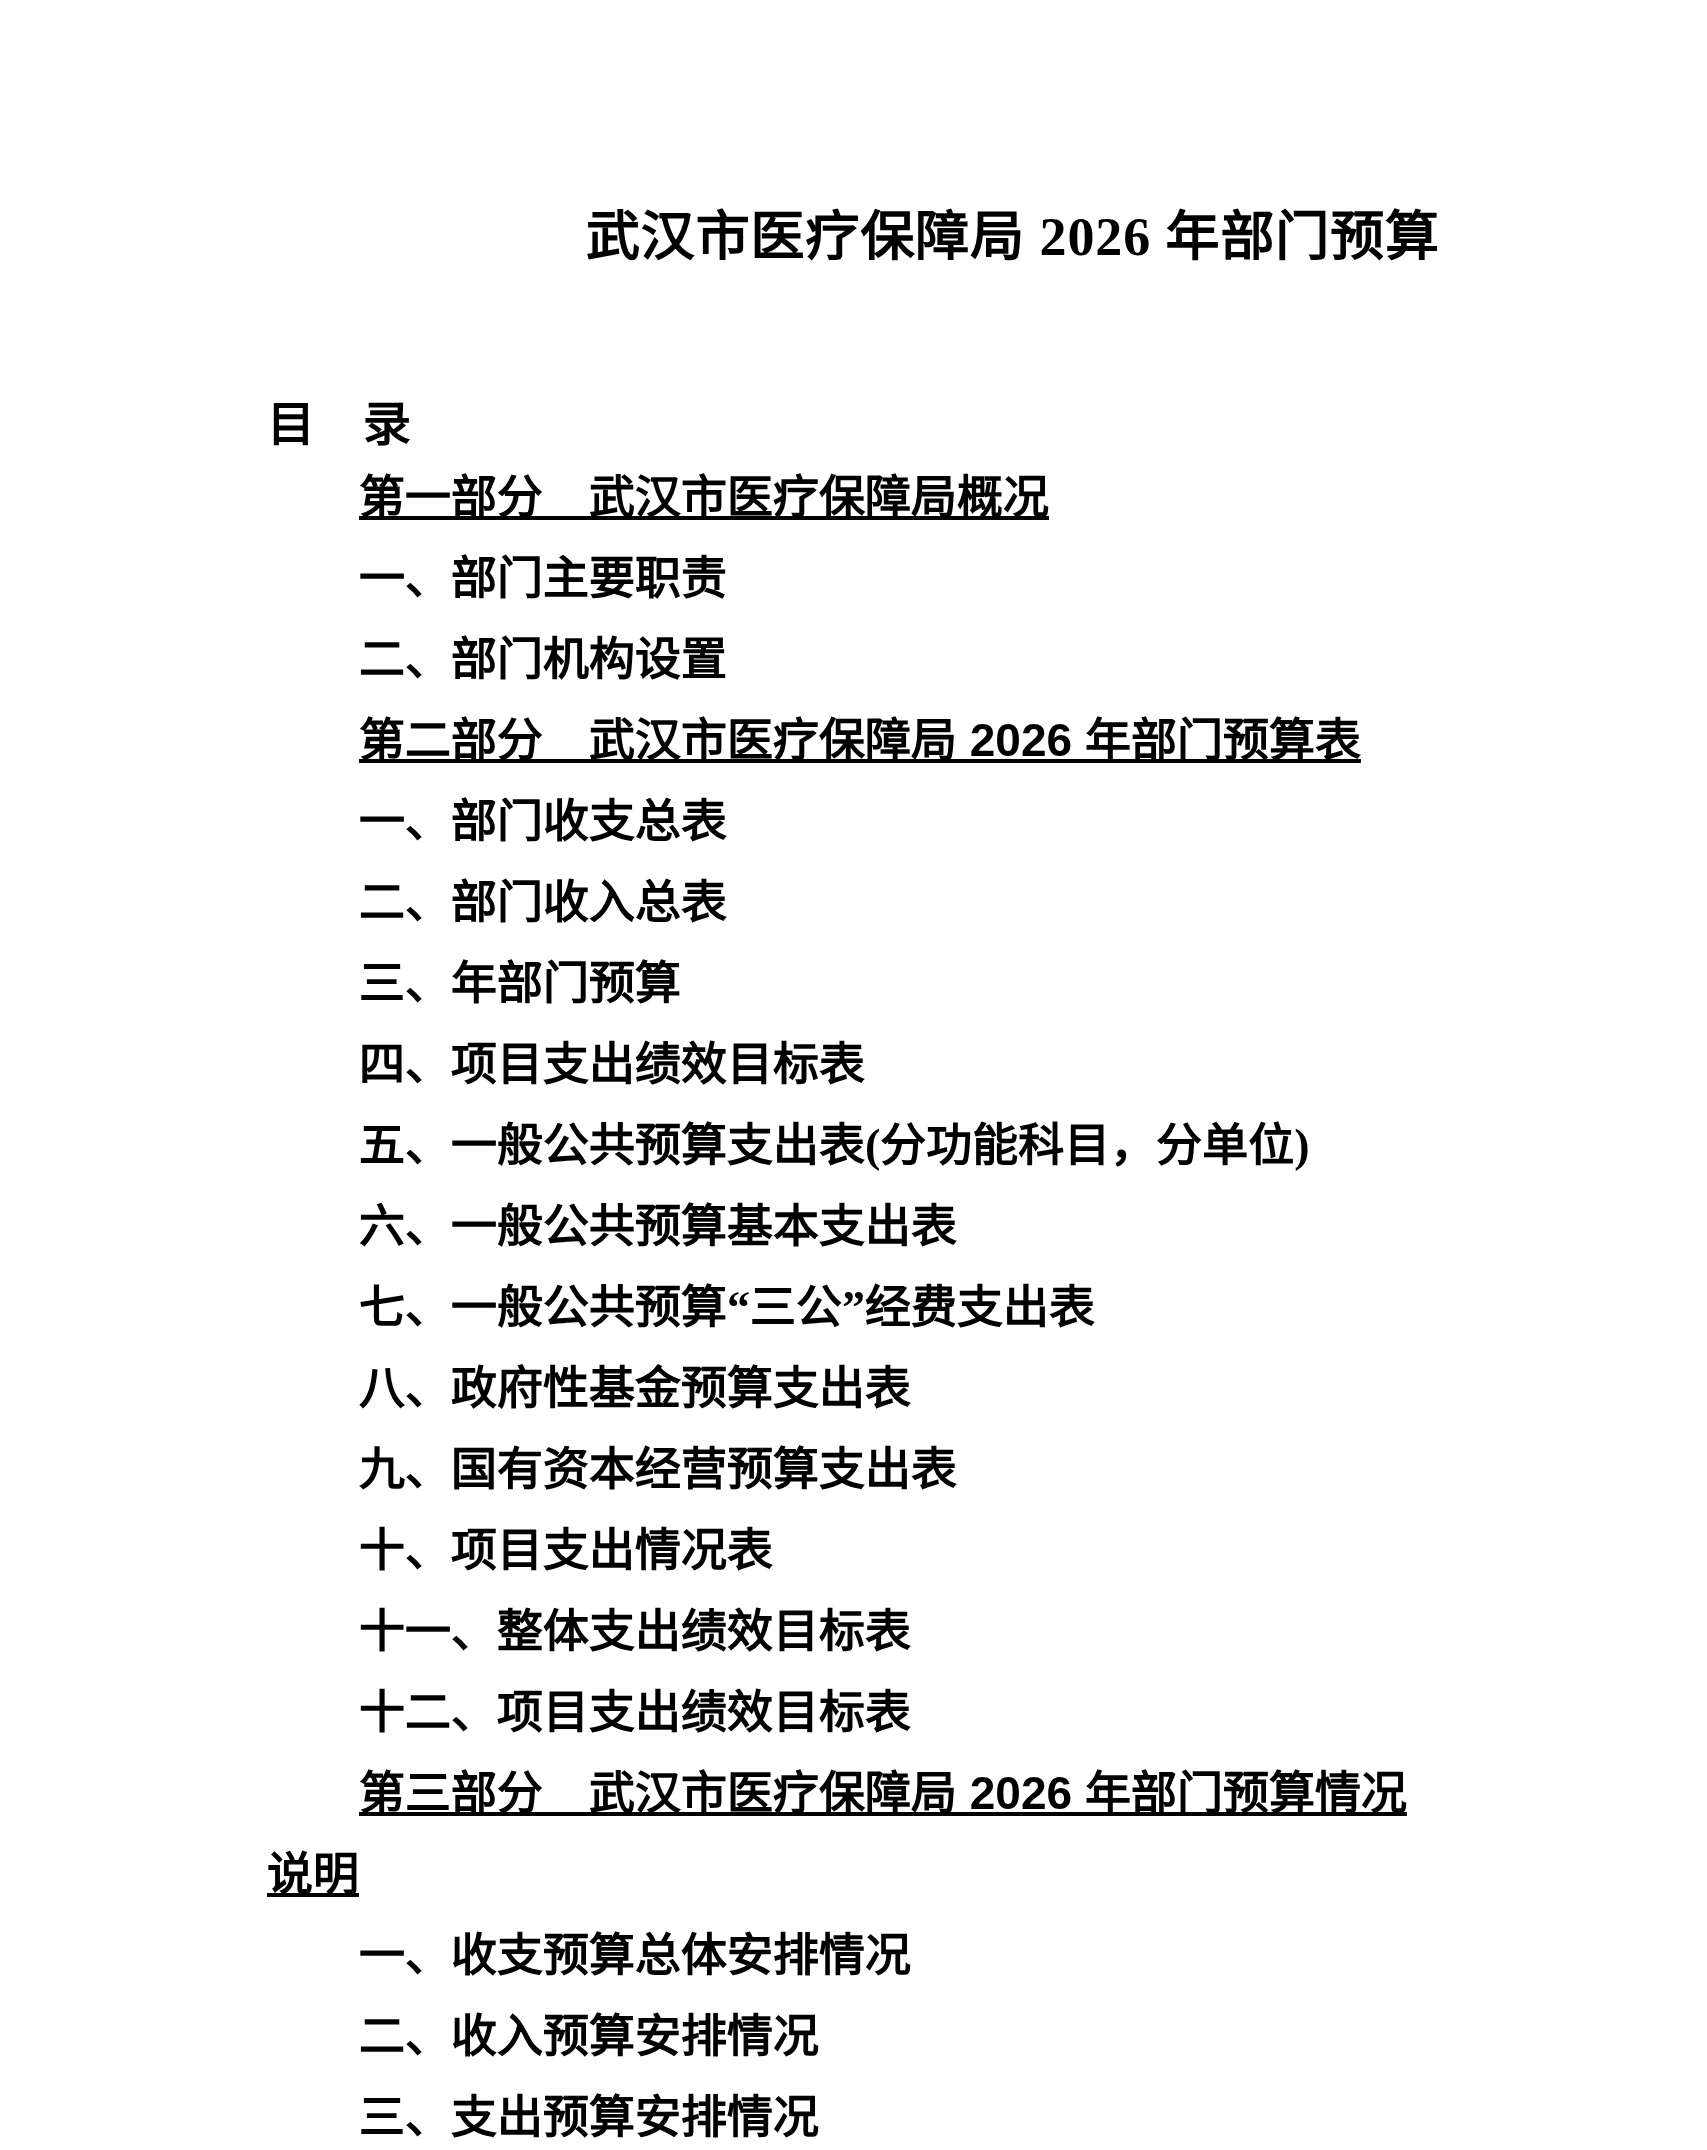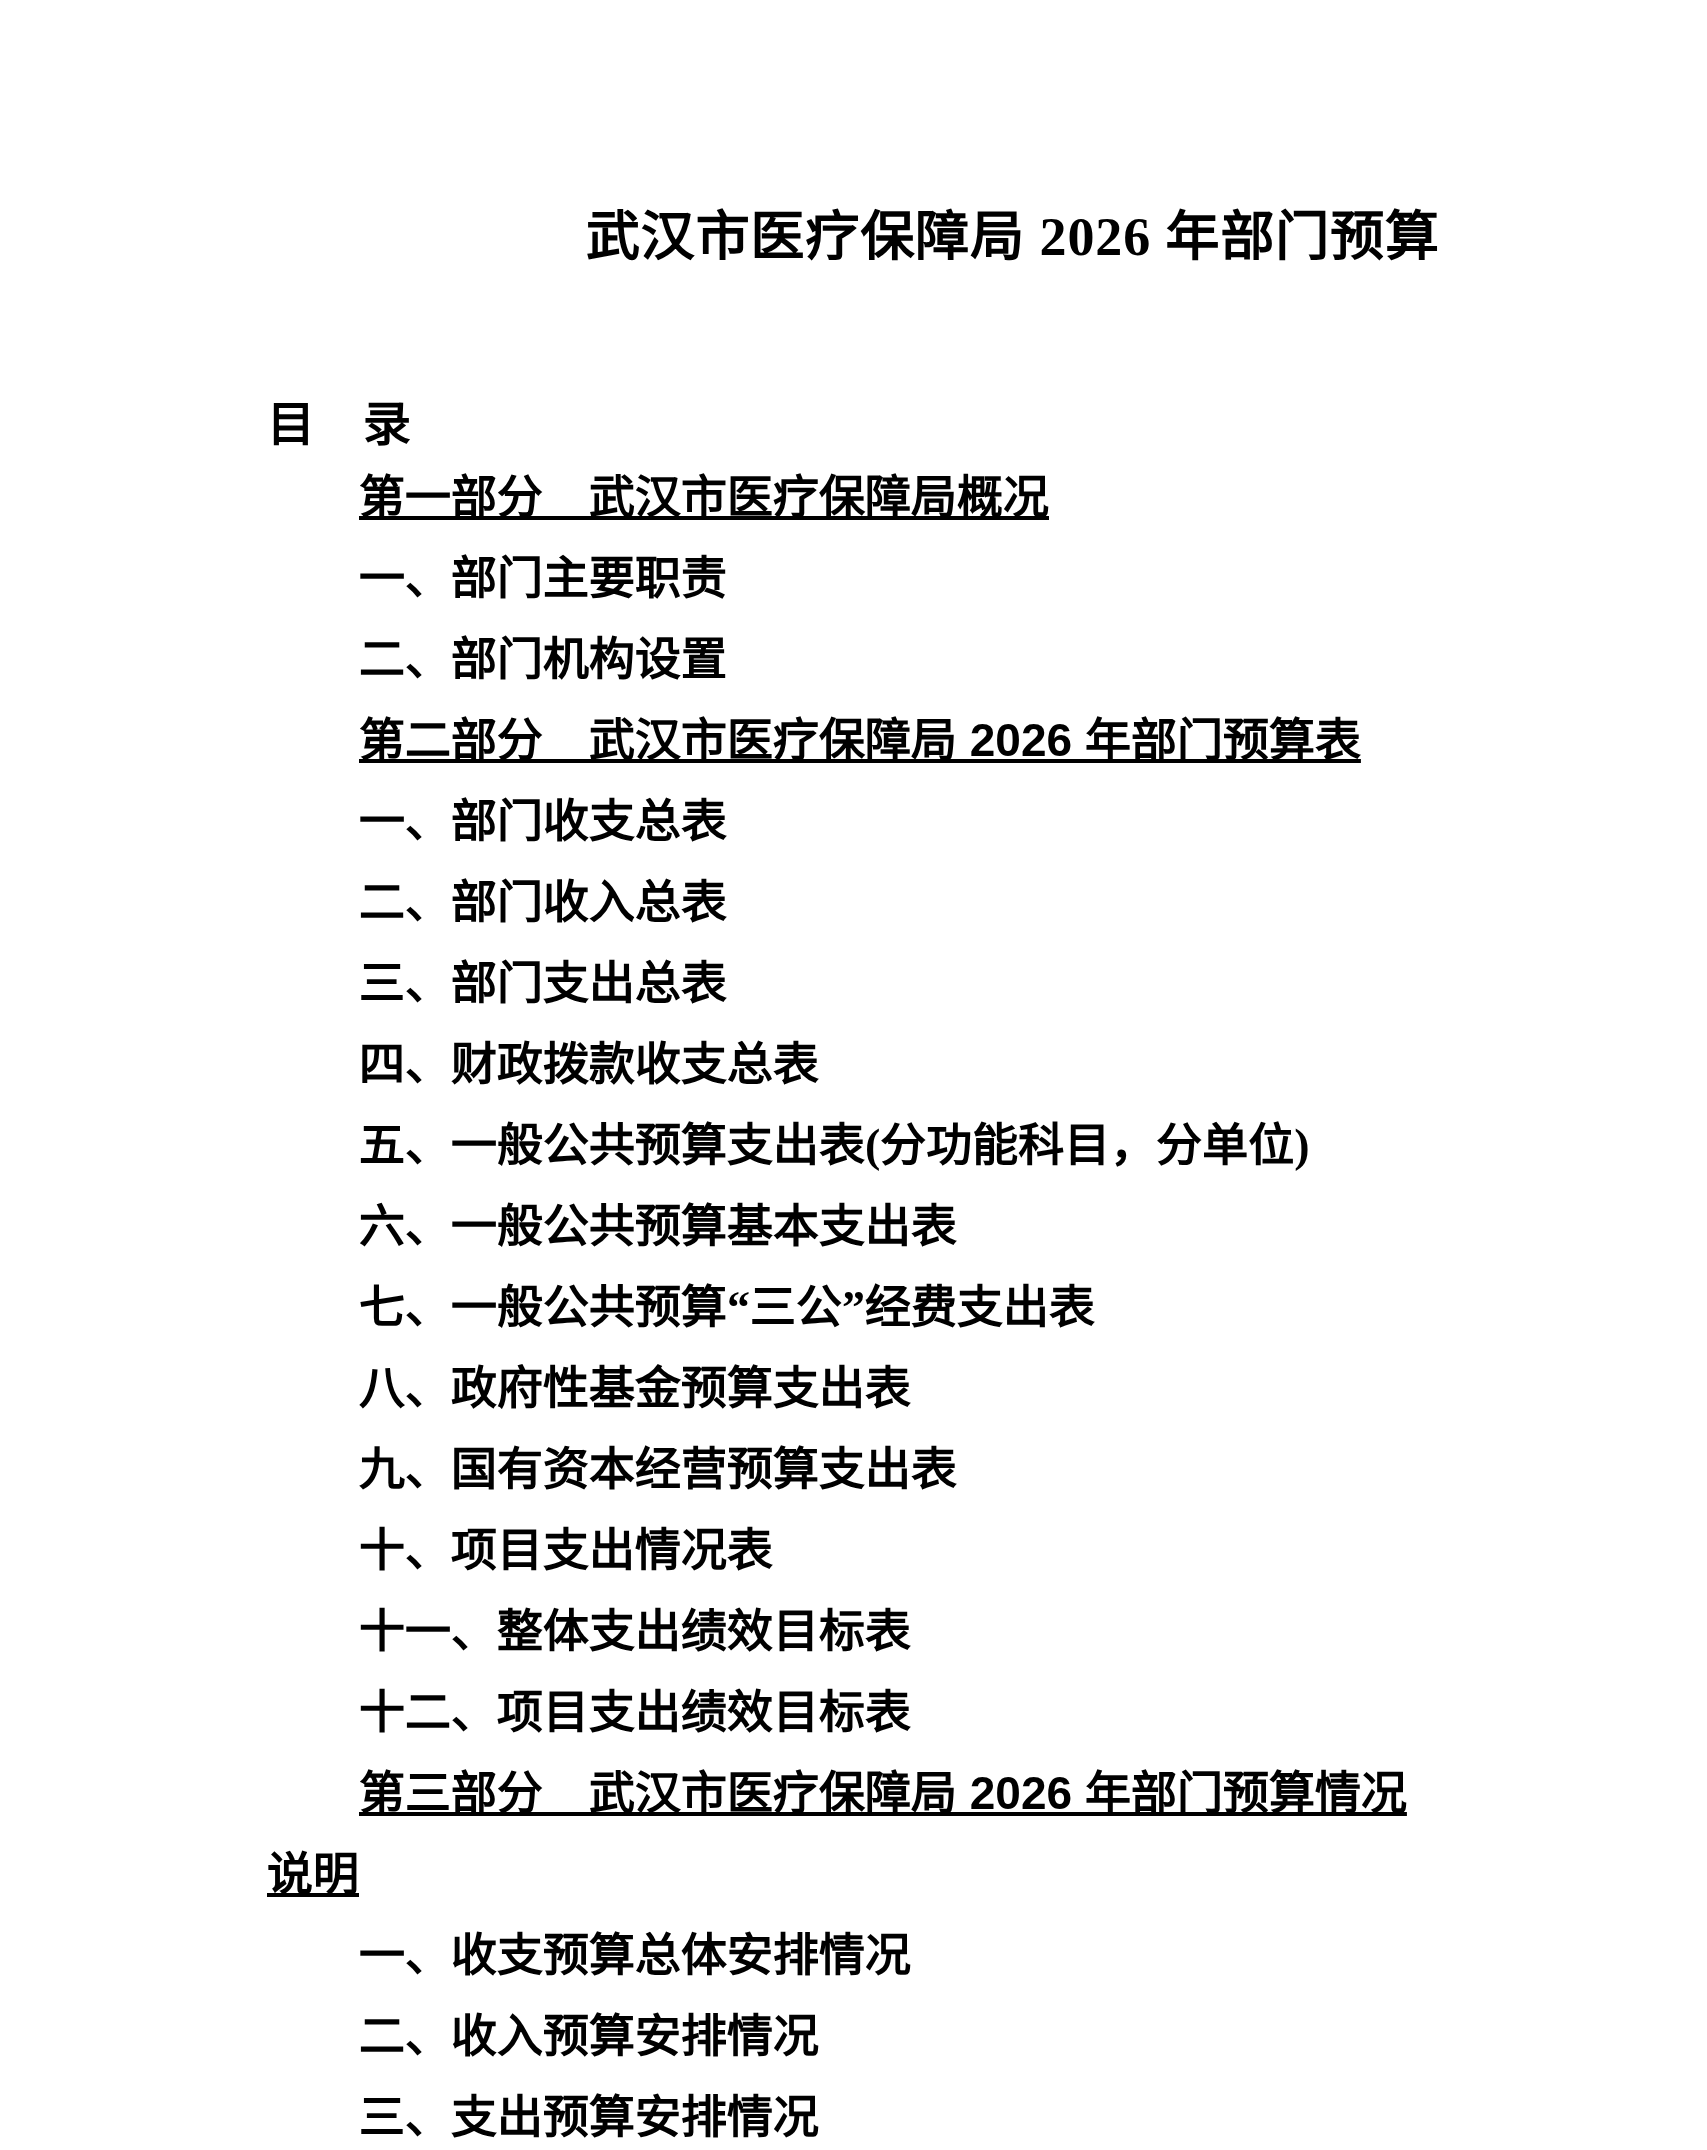--- a/index.html
+++ b/index.html
@@ -74,22 +74,22 @@
 
     <div class="toc-heading">目　录</div>
 
     <div class="toc-list">
       <p class="toc-section">第一部分　武汉市医疗保障局概况</p>
       <p class="toc-item">一、部门主要职责</p>
       <p class="toc-item">二、部门机构设置</p>
       <p class="toc-section">第二部分　武汉市医疗保障局 2026 年部门预算表</p>
       <p class="toc-item">一、部门收支总表</p>
       <p class="toc-item">二、部门收入总表</p>
-      <p class="toc-item">三、部门支出总表</p>
-      <p class="toc-item">四、财政拨款收支总表</p>
+      <p class="toc-item">三、年部门预算</p>
+      <p class="toc-item">四、项目支出绩效目标表</p>
       <p class="toc-item">五、一般公共预算支出表(分功能科目，分单位)</p>
       <p class="toc-item">六、一般公共预算基本支出表</p>
       <p class="toc-item">七、一般公共预算“三公”经费支出表</p>
       <p class="toc-item">八、政府性基金预算支出表</p>
       <p class="toc-item">九、国有资本经营预算支出表</p>
       <p class="toc-item">十、项目支出情况表</p>
       <p class="toc-item">十一、整体支出绩效目标表</p>
       <p class="toc-item">十二、项目支出绩效目标表</p>
       <p class="toc-section">第三部分　武汉市医疗保障局 2026 年部门预算情况说明</p>
       <p class="toc-item">一、收支预算总体安排情况</p>

